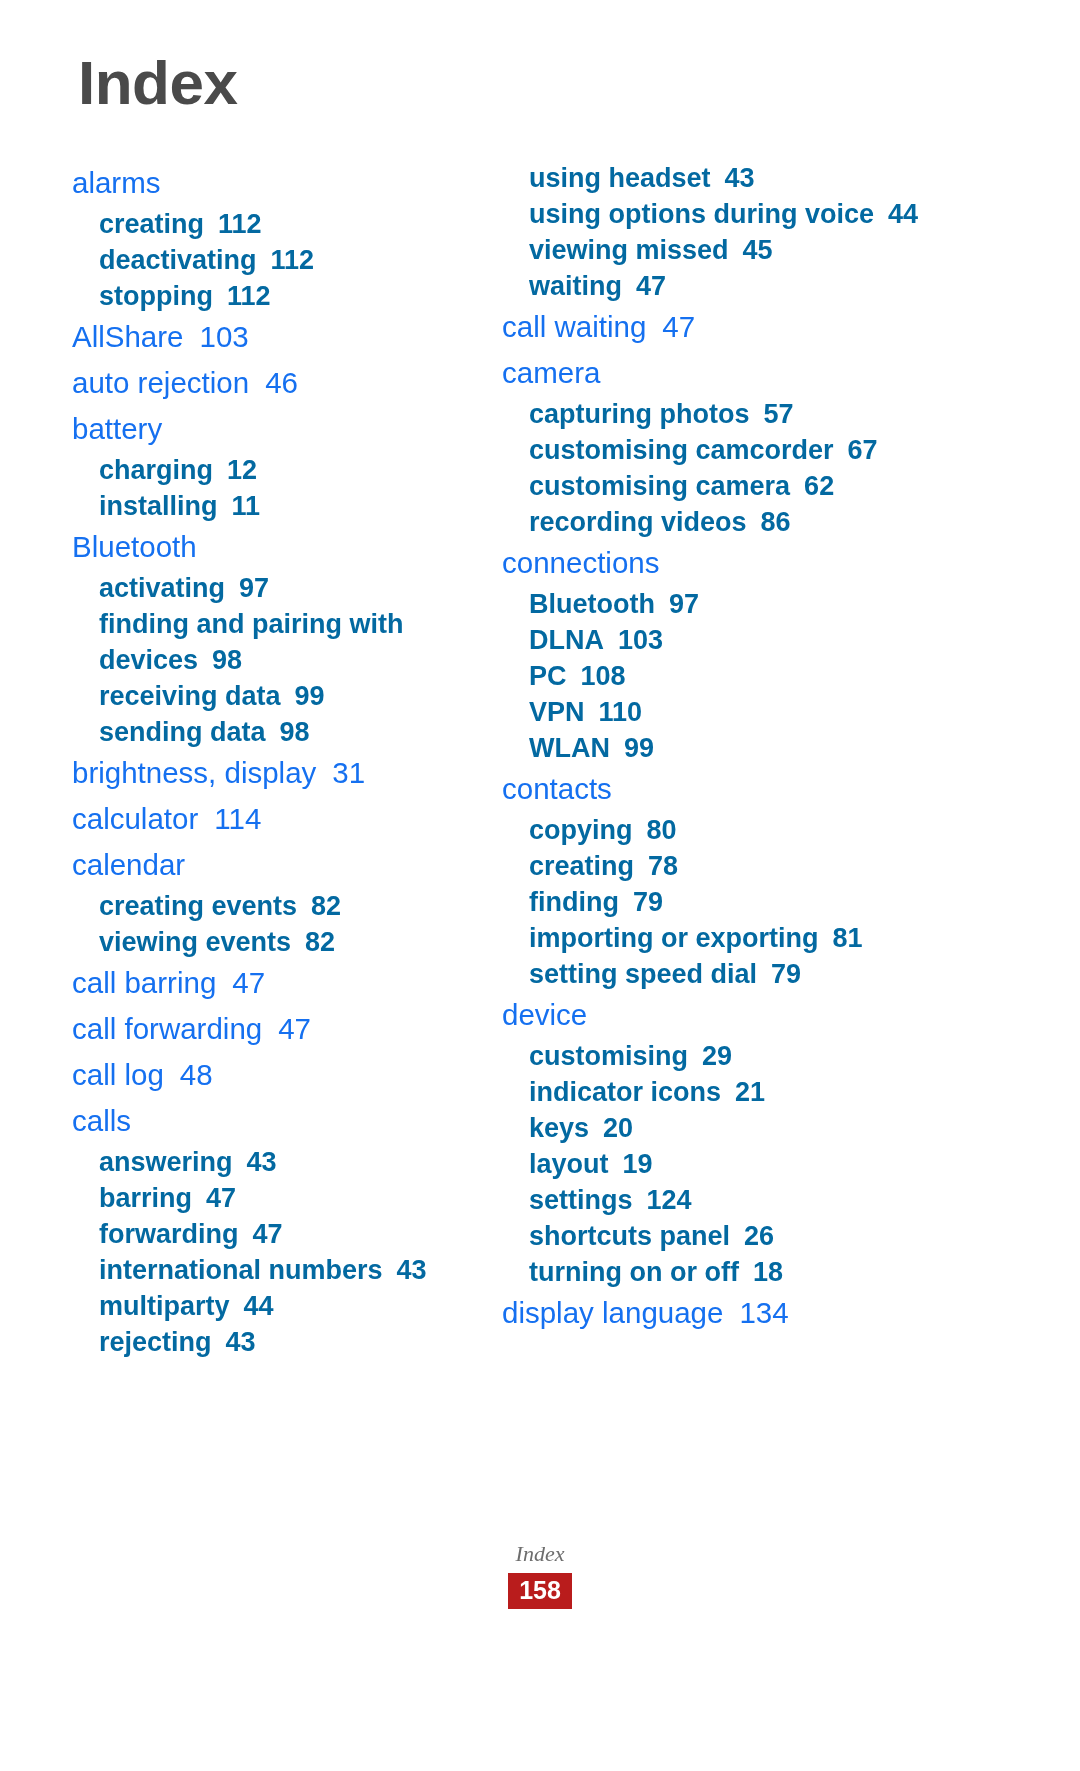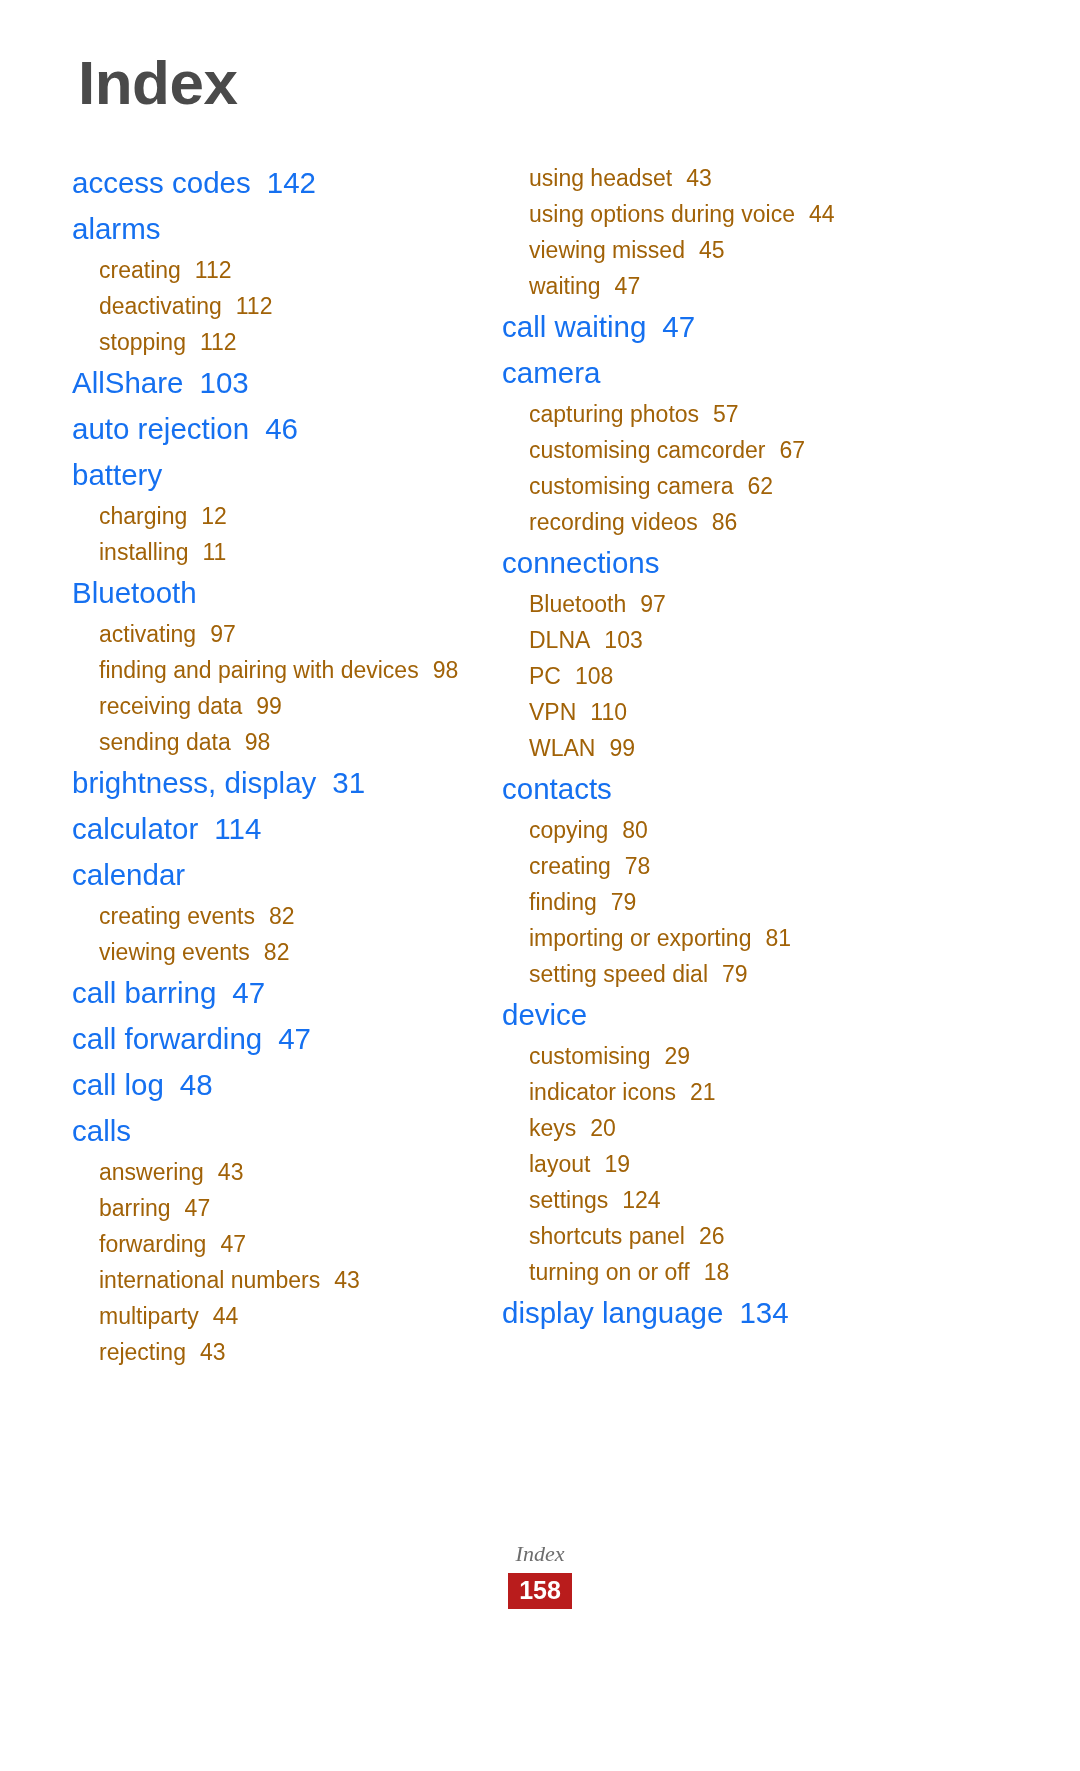--- a/index.html
+++ b/index.html
@@ -61,25 +61,25 @@
     color: #1570f0;
     font-size: 29.5px;
     line-height: 46px;
     white-space: nowrap;
     font-weight: normal;
   }
   .entry-head .pg {
     margin-left: 16px;
   }
   .subentry {
-    color: #a16207;
-    font-size: 23px;
+    color: #0369a1;
+    font-size: 27px;
     line-height: 36px;
     margin-left: 27px;
-    font-weight: normal;
+    font-weight: bold;
   }
   .subentry .pg {
     margin-left: 14px;
   }
   .footer {
     position: absolute;
     left: 0;
     bottom: 56px;
     width: 1080px;
     text-align: center;
@@ -106,23 +106,20 @@
 </head>
 <body>
 
 <div class="page">
 
   <div class="page-title">Index</div>
 
   <div class="columns">
     <div class="column column-left" id="col-left">
         <div class="entry-block">
-          <div class="entry-head"><span>access codes</span><span class="pg">142</span></div>
-        </div>
-        <div class="entry-block">
           <div class="entry-head"><span>alarms</span></div>
           <div class="subentry"><span>creating</span><span class="pg">112</span></div>
           <div class="subentry"><span>deactivating</span><span class="pg">112</span></div>
           <div class="subentry"><span>stopping</span><span class="pg">112</span></div>
         </div>
         <div class="entry-block">
           <div class="entry-head"><span>AllShare</span><span class="pg">103</span></div>
         </div>
         <div class="entry-block">
           <div class="entry-head"><span>auto rejection</span><span class="pg">46</span></div>

